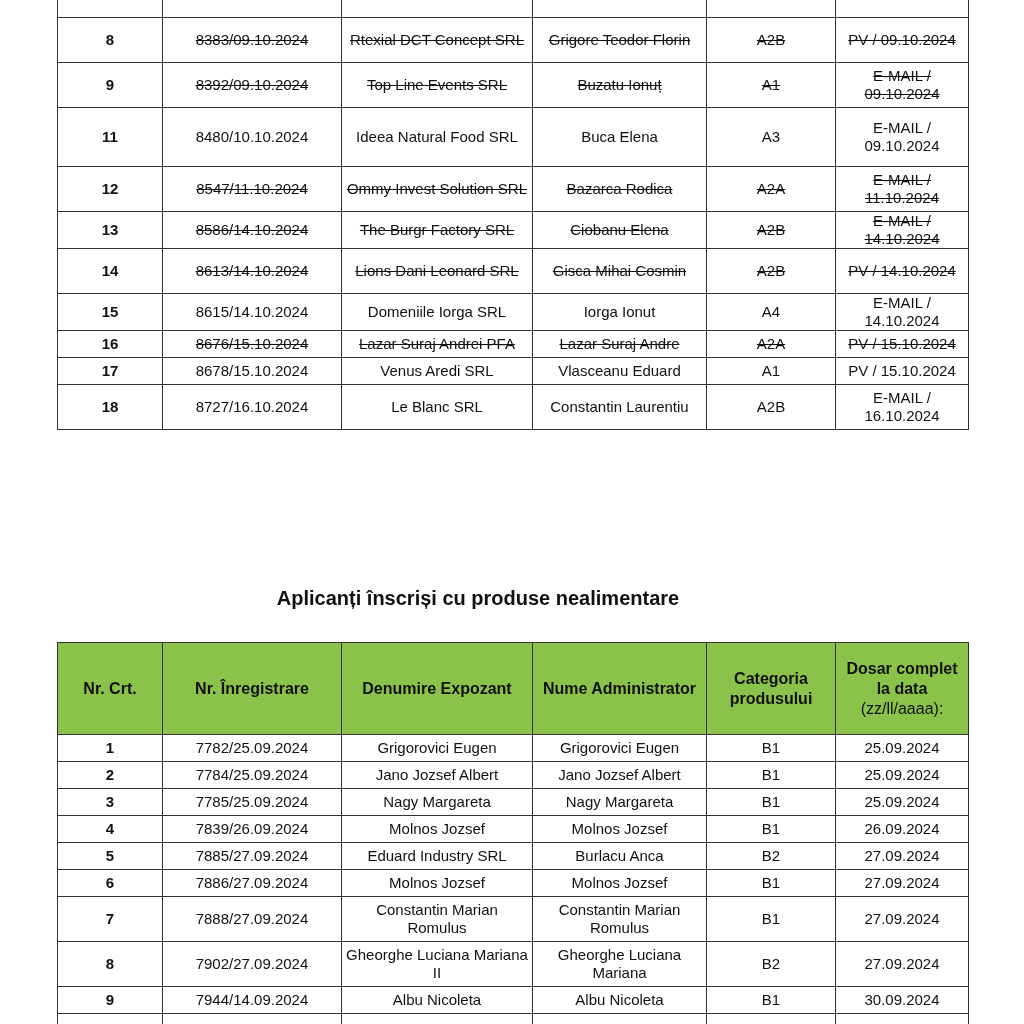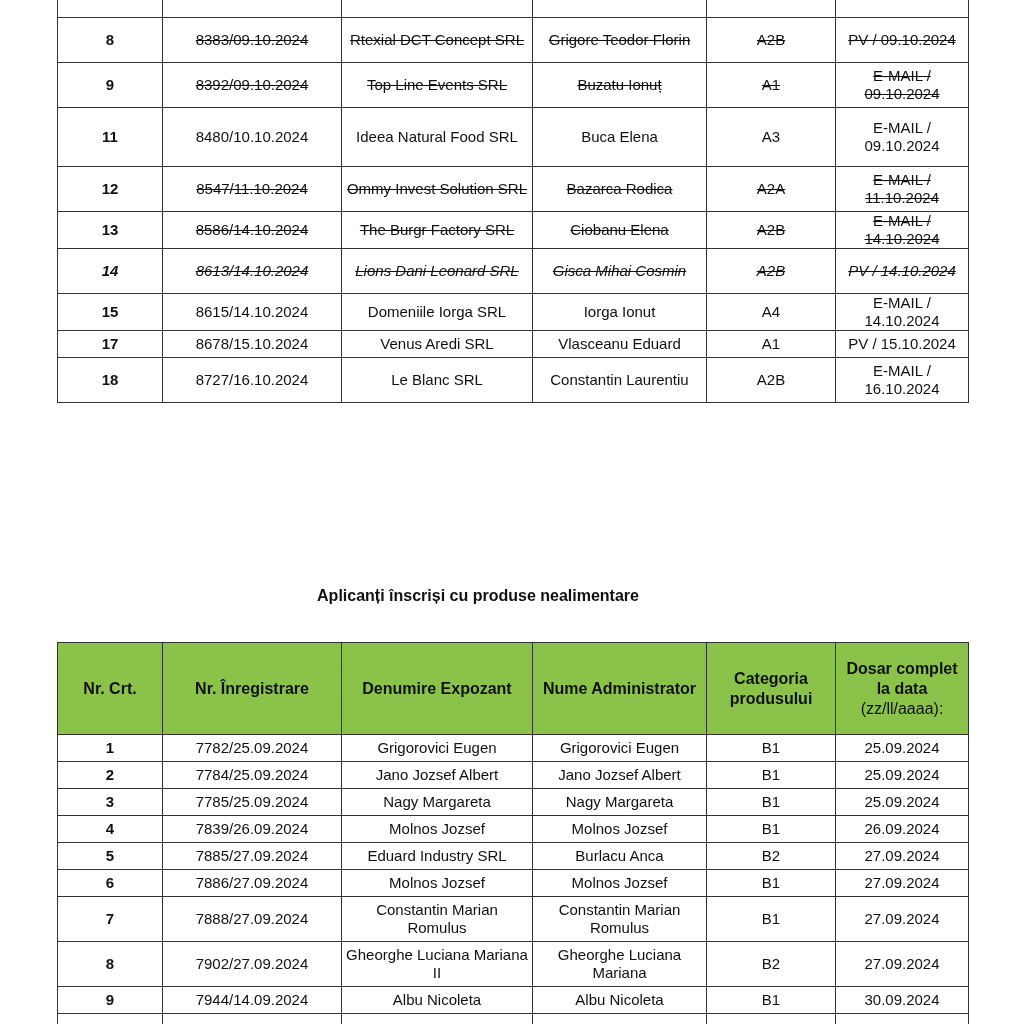--- a/index.html
+++ b/index.html
@@ -12,21 +12,21 @@
       border: 1.5px solid #333; text-align: center; vertical-align: middle;
       font-size: 15px; line-height: 18px; padding: 0 4px; overflow: hidden;
     }
     td.nr { font-weight: bold; }
     .strike td.s { text-decoration: line-through; }
     #t1 { top: -28px; }
     #t2 { top: 642px; }
     th { background: #8bc24a; font-weight: bold; font-size: 16px; line-height: 20px; }
     .section-title {
       position: absolute; top: 587px; left: 0; width: 956px; text-align: center;
-      font-weight: bold; font-size: 16px;
+      font-weight: bold; font-size: 20px;
     }
   </style>
 </head>
 <body>
 
 <table id="t1">
   <colgroup>
     <col style="width:105px">
       <col style="width:179px">
       <col style="width:191px">
@@ -76,35 +76,43 @@
         <td class="s">E-MAIL / 11.10.2024</td>
       </tr>
       <tr class="strike" style="height: 37px;">
         <td class="nr">13</td>
         <td class="s">8586/14.10.2024</td>
         <td class="s">The Burgr Factory SRL</td>
         <td class="s">Ciobanu Elena</td>
         <td class="s">A2B</td>
         <td class="s">E-MAIL / 14.10.2024</td>
       </tr>
-      <tr class="strike" style="height: 45px; font-style: italic;">
+      <tr class="strike" style="height: 45px;">
         <td class="nr">14</td>
         <td class="s">8613/14.10.2024</td>
         <td class="s">Lions Dani Leonard SRL</td>
         <td class="s">Gisca Mihai Cosmin</td>
         <td class="s">A2B</td>
         <td class="s">PV / 14.10.2024</td>
       </tr>
       <tr style="height: 28px;">
         <td class="nr">15</td>
         <td class="s">8615/14.10.2024</td>
         <td class="s">Domeniile Iorga SRL</td>
         <td class="s">Iorga Ionut</td>
         <td class="s">A4</td>
         <td class="s">E-MAIL / 14.10.2024</td>
+      </tr>
+      <tr class="strike" style="height: 27px;">
+        <td class="nr">16</td>
+        <td class="s">8676/15.10.2024</td>
+        <td class="s">Lazar Suraj Andrei PFA</td>
+        <td class="s">Lazar Suraj Andre</td>
+        <td class="s">A2A</td>
+        <td class="s">PV / 15.10.2024</td>
       </tr>
       <tr style="height: 27px;">
         <td class="nr">17</td>
         <td class="s">8678/15.10.2024</td>
         <td class="s">Venus Aredi SRL</td>
         <td class="s">Vlasceanu Eduard</td>
         <td class="s">A1</td>
         <td class="s">PV / 15.10.2024</td>
       </tr>
       <tr style="height: 45px; margin-top: 8px;">

